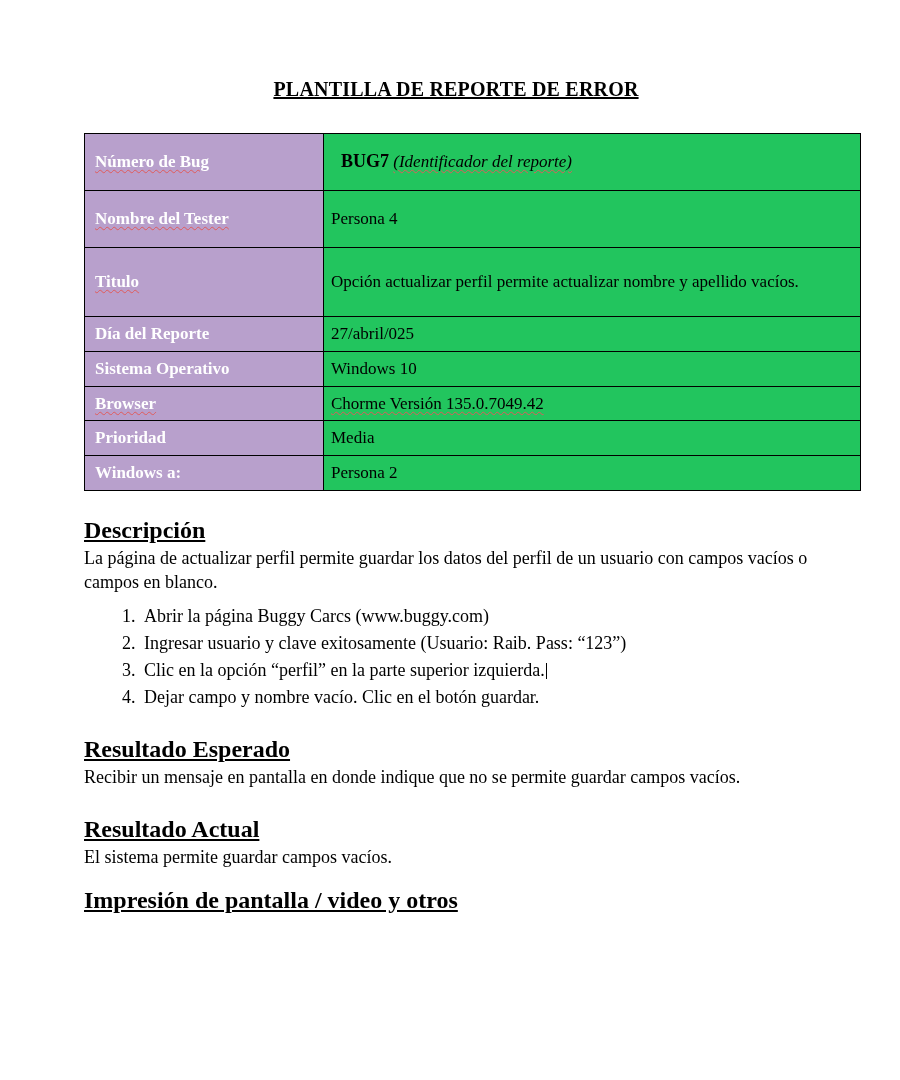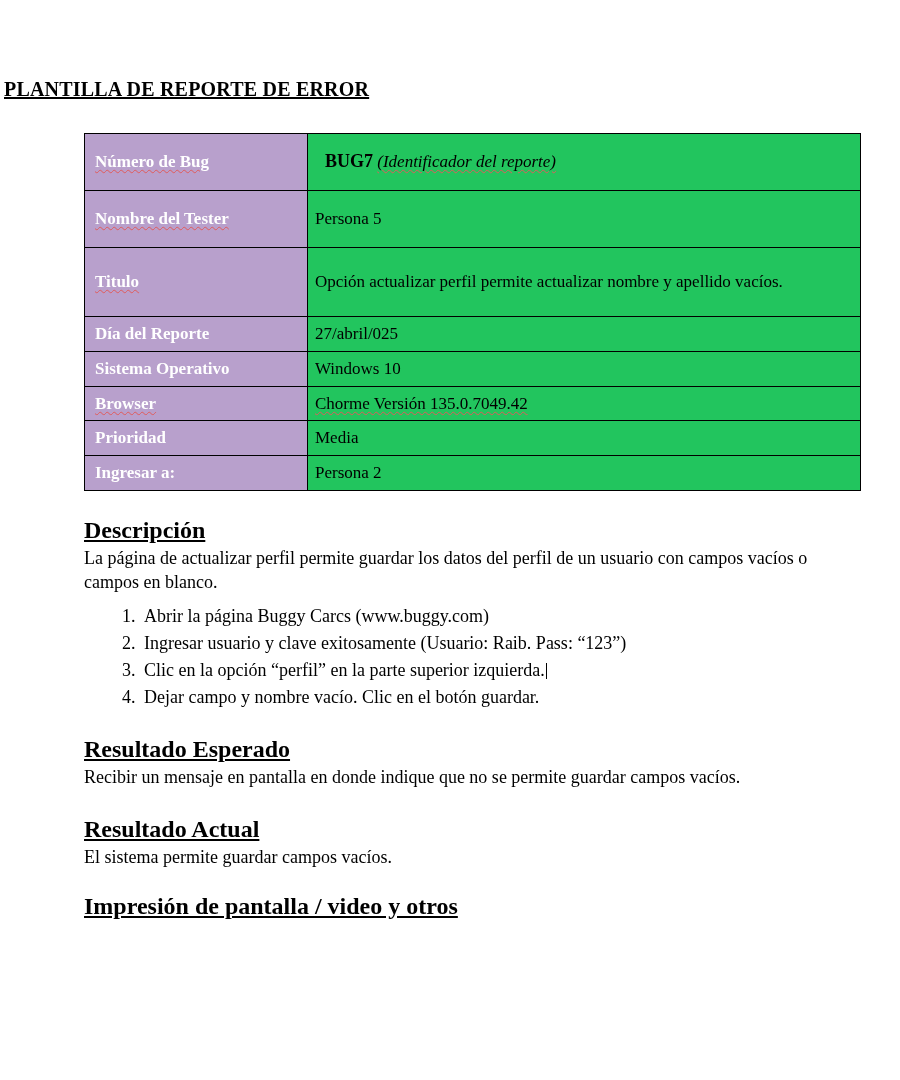--- a/index.html
+++ b/index.html
@@ -19,47 +19,47 @@
     position: absolute;
     left: 0;
     top: 0;
     width: 900px;
     height: 1080px;
     background: #ffffff;
     box-sizing: border-box;
     padding: 0;
   }
   .doc-title {
-    text-align: left;
+    text-align: center;
     font-size: 20px;
     font-weight: bold;
     text-decoration: underline;
     letter-spacing: 0.2px;
-    margin: 78px 0 0 4px;
+    margin: 78px 0 0 12px;
     font-family: "Liberation Serif", serif;
   }
 
   table.bug-table {
     border-collapse: collapse;
     margin: 32px 0 0 84px;
     width: 777px;
     table-layout: fixed;
   }
   table.bug-table td {
     border: 1px solid #000000;
     vertical-align: middle;
     font-size: 17px;
     line-height: 1.28;
   }
   td.label-cell {
     width: 212px;
     background: #b8a0cc;
     color: #ffffff;
     font-weight: bold;
-    padding: 6px 0 6px 10px;
+    padding: 6px 16px 6px 10px;
     font-size: 17.5px;
   }
   td.value-cell {
     padding: 5px 8px 5px 7px;
     background: #22c55e;
     font-size: 17.5px;
   }
   .row-tall td { height: 44px; }
   .row-xtall td { height: 56px; }
 
@@ -121,21 +121,21 @@
   <div class="doc-title">PLANTILLA DE REPORTE DE ERROR</div>
 
   <table class="bug-table">
     <tbody>
       <tr class="row-tall">
         <td class="label-cell"><span class="wavy">Número de Bug</span></td>
         <td class="value-cell"><span class="bugid">BUG7</span> <span class="ital wavy">(Identificador del reporte)</span></td>
       </tr>
       <tr class="row-tall">
         <td class="label-cell"><span class="wavy">Nombre del Tester</span></td>
-        <td class="value-cell">Persona 5</td>
+        <td class="value-cell">Persona 4</td>
       </tr>
       <tr class="row-xtall">
         <td class="label-cell"><span class="wavy">Titulo</span></td>
         <td class="value-cell">Opción actualizar perfil permite actualizar nombre y apellido vacíos.</td>
       </tr>
       <tr>
         <td class="label-cell">Día del Reporte</td>
         <td class="value-cell">27/abril/025</td>
       </tr>
       <tr>
@@ -144,21 +144,21 @@
       </tr>
       <tr>
         <td class="label-cell"><span class="wavy">Browser</span></td>
         <td class="value-cell"><span class="wavy">Chorme Versión 135.0.7049.42</span></td>
       </tr>
       <tr>
         <td class="label-cell">Prioridad</td>
         <td class="value-cell">Media</td>
       </tr>
       <tr>
-        <td class="label-cell">Ingresar a:</td>
+        <td class="label-cell">Windows a:</td>
         <td class="value-cell">Persona 2</td>
       </tr>
     </tbody>
   </table>
 
   <div class="section">
     <h2 class="sec-head">Descripción</h2>
     <p class="sec-body">La página de actualizar perfil permite guardar los datos del perfil de un usuario con campos vacíos o campos en blanco.</p>
   </div>
 
@@ -175,16 +175,16 @@
     <h2 class="sec-head">Resultado Esperado</h2>
     <p class="sec-body">Recibir un mensaje en pantalla en donde indique que no se permite guardar campos vacíos.</p>
   </div>
 
   <div class="section">
     <h2 class="sec-head">Resultado Actual</h2>
     <p class="sec-body">El sistema permite guardar campos vacíos.</p>
   </div>
 
   <div class="section">
-    <h2 class="sec-head" style="margin-top:24px;">Impresión de pantalla / video y otros</h2>
+    <h2 class="sec-head" style="margin-top:18px;">Impresión de pantalla / video y otros</h2>
   </div>
 
 </div>
 
 </body></html>

